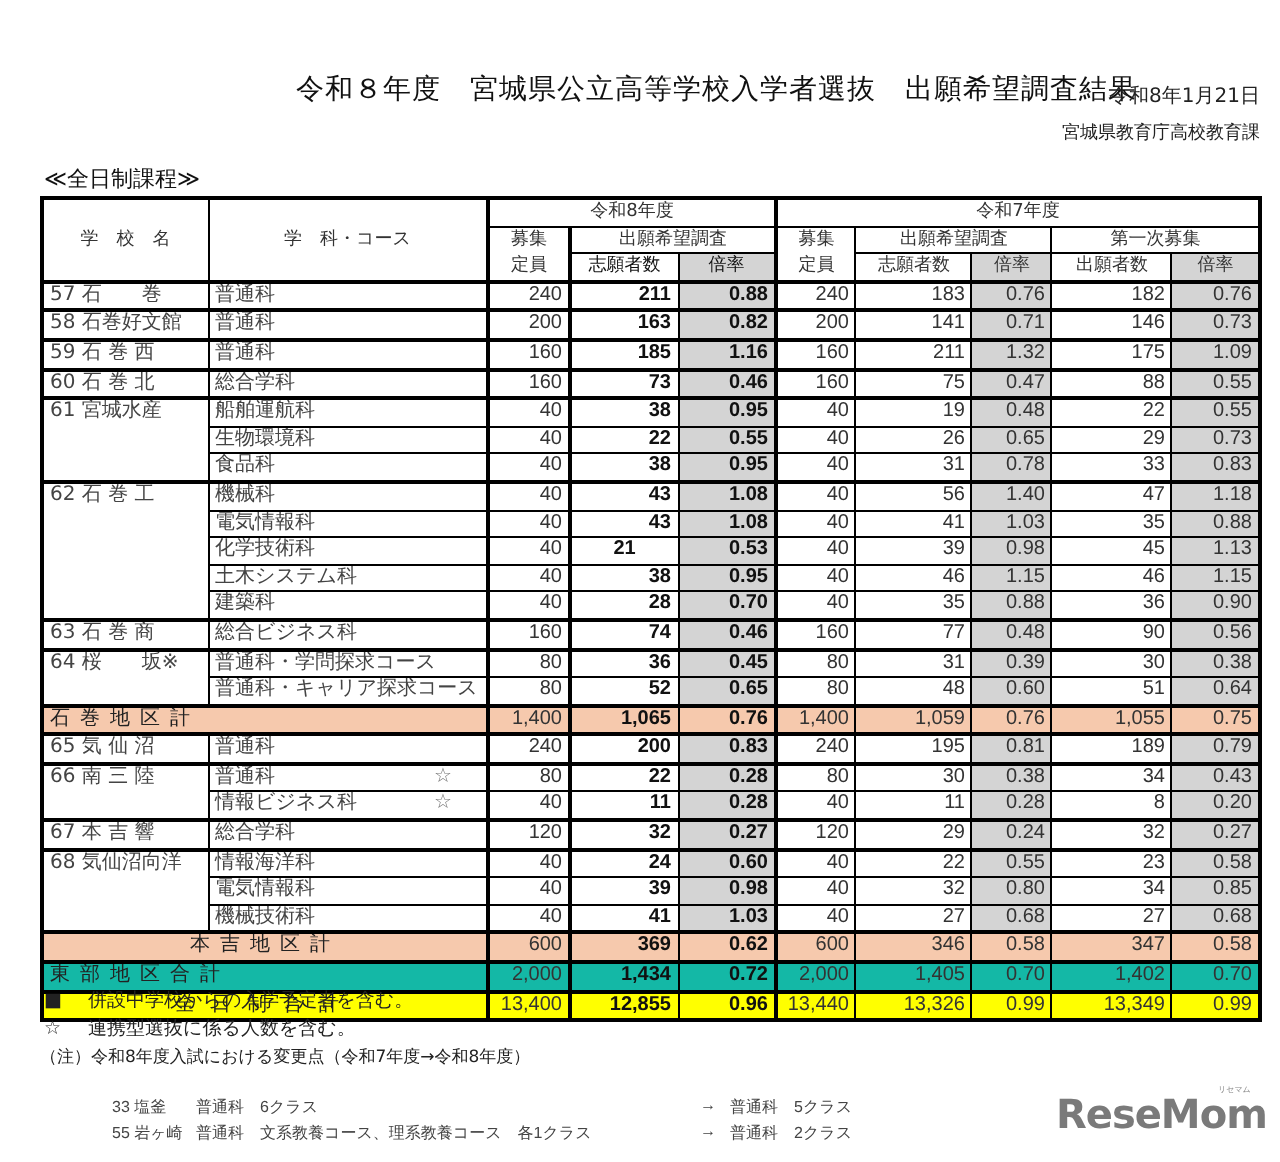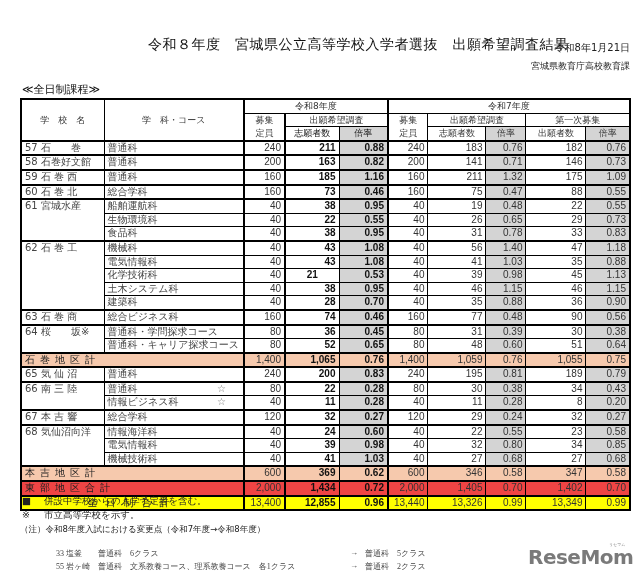--- a/index.html
+++ b/index.html
@@ -19,30 +19,30 @@
   td.bold { font-weight:bold; color:#111; font-size:11px; }
   td.rate { background:#d4d4d4; }
   td.school, td.course { font-family:"DejaVu Sans",sans-serif; font-size:8.5px; color:#444; }
   td.school { vertical-align:top; }
   .star { float:right; margin-right:14px; color:#777; }
   .tb { border-top:2px solid #000 !important; }
   .lb { border-left:2.5px solid #000 !important; }
   .rb { border-right:2.5px solid #000 !important; }
   tr.region-ishinomaki td, tr.region-motoyoshi td { background:#f6c9ad; }
   tr.region-ishinomaki td.rate, tr.region-motoyoshi td.rate { background:#f6c9ad; }
-  tr.region-east td, tr.region-east td.rate { background:#ef4444; }
+  tr.region-east td, tr.region-east td.rate { background:#14b8a6; }
   tr.grand td, tr.grand td.rate { background:#ffff00; }
   td.region-label { font-family:"DejaVu Sans",sans-serif; font-size:9.5px; letter-spacing:5px; color:#222; text-align:left; padding-left:8px; }
   td.grand-label { text-align:center; letter-spacing:8px; }
 
   .notes { position:absolute; left:22px; top:494px; font-family:"DejaVu Sans",sans-serif; color:#222; }
   .note { font-size:9.5px; height:14px; line-height:14px; white-space:nowrap; }
   .note .mark { display:inline-block; width:22px; }
   .change-head { font-size:8.5px; height:14px; line-height:14px; white-space:nowrap; margin-left:-2px; }
-  .change { position:absolute; font-size:8px; color:#444; white-space:nowrap; font-family:Liberation Serif, serif; }
+  .change { position:absolute; font-size:8px; color:#444; white-space:nowrap; font-family:Liberation Sans, sans-serif; }
   .logo { position:absolute; left:528px; top:545px; font-family:"DejaVu Sans",sans-serif; font-weight:bold;
           font-size:20px; color:#7a7a7a; letter-spacing:-0.5px; }
   .logo-kana { position:absolute; left:609px; top:542px; font-size:4px; color:#888; }
 </style>
 </head>
 <body>
 
 <div class="title">令和８年度　宮城県公立高等学校入学者選抜　出願希望調査結果</div>
 <div class="date">令和8年1月21日</div>
 <div class="dept">宮城県教育庁高校教育課</div>
@@ -346,21 +346,21 @@
         <td class="num">40</td>
         <td class="num bold" style="border-left: 2px solid rgb(0, 0, 0);">41</td>
         <td class="num bold rate" style="border-right: 2.5px solid rgb(0, 0, 0);">1.03</td>
         <td class="num">40</td>
         <td class="num">27</td>
         <td class="num rate">0.68</td>
         <td class="num">27</td>
         <td class="num rate rb">0.68</td>
       </tr>
       <tr class="region-motoyoshi">
-        <td colspan="2" class="region-label lb tb" style="border-right: 2.5px solid rgb(0, 0, 0);">本吉地区計</td>
+        <td colspan="2" class="region-label lb tb" style="border-right: 2.5px solid rgb(0, 0, 0); text-align: center;">本吉地区計</td>
         <td class="num tb">600</td>
         <td class="num bold tb" style="border-left: 2px solid rgb(0, 0, 0);">369</td>
         <td class="num bold rate tb" style="border-right: 2.5px solid rgb(0, 0, 0);">0.62</td>
         <td class="num tb">600</td>
         <td class="num tb">346</td>
         <td class="num rate tb">0.58</td>
         <td class="num tb">347</td>
         <td class="num rate tb rb">0.58</td>
       </tr>
       <tr class="region-east">
@@ -383,21 +383,21 @@
         <td class="num tb" style="border-bottom: 2.5px solid rgb(0, 0, 0);">13,326</td>
         <td class="num rate tb" style="border-bottom: 2.5px solid rgb(0, 0, 0);">0.99</td>
         <td class="num tb" style="border-bottom: 2.5px solid rgb(0, 0, 0);">13,349</td>
         <td class="num rate tb rb" style="border-bottom: 2.5px solid rgb(0, 0, 0);">0.99</td>
       </tr>
     </tbody>
 </table>
 
 <div class="notes">
   <div class="note"><span class="mark">■</span><span>併設中学校からの入学予定者を含む。</span></div>
-  <div class="note"><span class="mark">※</span><span>市立高等学校を示す。</span></div>
+  <div class="note"><span class="mark">☆</span><span>連携型選抜に係る人数を含む。</span></div>
   <div class="change-head">（注）令和8年度入試における変更点（令和7年度→令和8年度）</div>
 </div>
 
 <div class="change" style="left:56px;top:548px">33 塩釜</div>
 <div class="change" style="left:98px;top:548px">普通科　6クラス</div>
 <div class="change" style="left:350px;top:548px">→</div>
 <div class="change" style="left:365px;top:548px">普通科　5クラス</div>
 <div class="change" style="left:56px;top:561px">55 岩ヶ崎</div>
 <div class="change" style="left:98px;top:561px">普通科　文系教養コース、理系教養コース　各1クラス</div>
 <div class="change" style="left:350px;top:561px">→</div>

